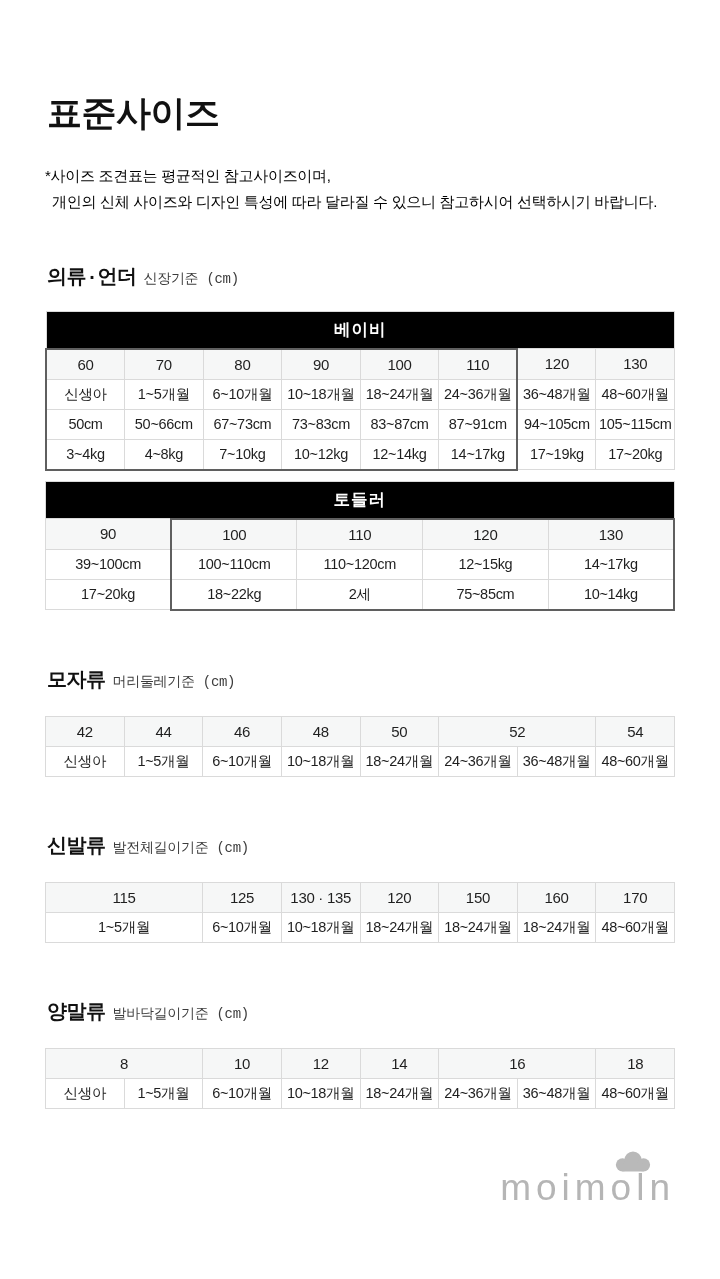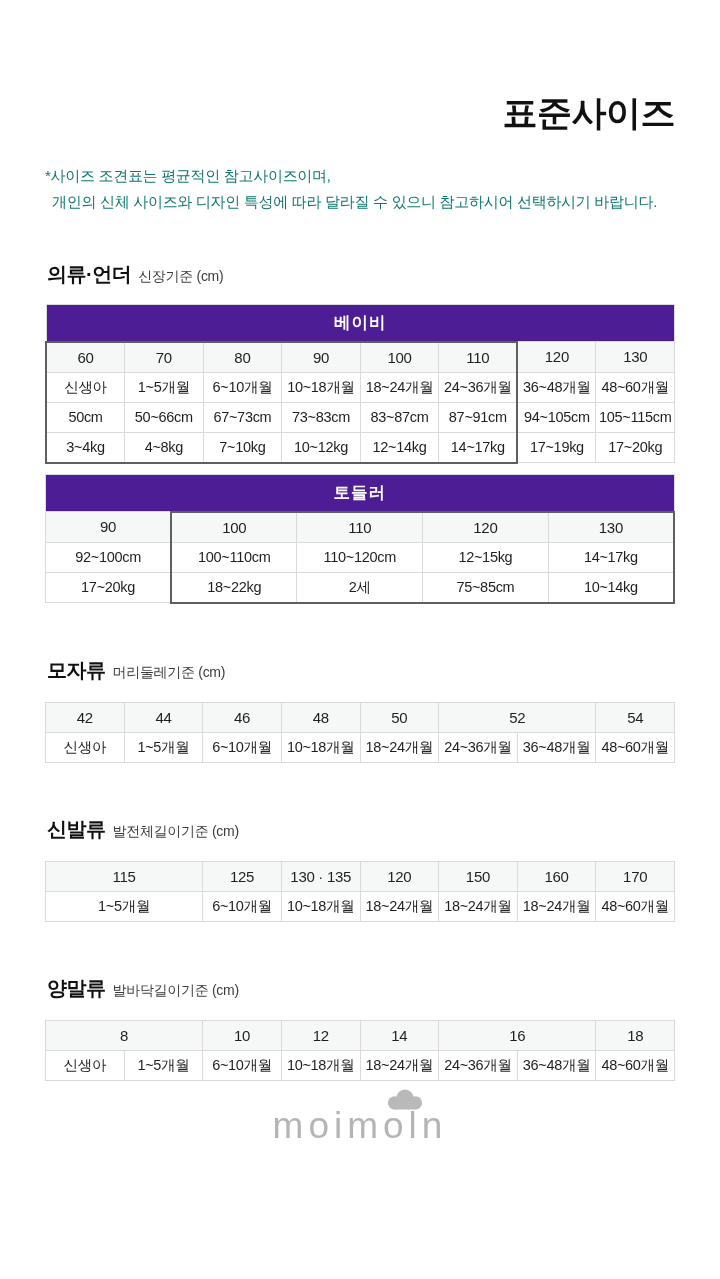--- a/index.html
+++ b/index.html
@@ -1,43 +1,43 @@
 <!DOCTYPE html>
 <html><head>
 <meta charset="utf-8">
 <style>
   html,body { margin:0; padding:0; background:#ffffff; }
   body { font-family:"Liberation Sans","DejaVu Sans",sans-serif; color:#222; }
   .wrap { width:720px; box-sizing:border-box; padding:90px 45px 60px 45px; margin:0 auto; }
 
-  .page-title { font-size:35px; font-weight:800; color:#111; margin:0 0 26px 2px; letter-spacing:-0.5px;text-align:right; }
-  .note { margin:0; font-size:15px; line-height:1.75; color:#0f766e; letter-spacing:-0.3px; }
+  .page-title { font-size:35px; font-weight:800; color:#111; margin:0 0 26px 2px; letter-spacing:-0.5px; }
+  .note { margin:0; font-size:15px; line-height:1.75; color:#000000; letter-spacing:-0.3px; }
   .note.indent { padding-left:7px; }
 
-  .section-head { margin:54px 0 18px 2px; line-height:24px; }
+  .section-head { margin:54px 0 18px 2px; line-height:32px;font-family:Liberation Mono, monospace; }
   .section-head.first { margin-top:46px; margin-bottom:16px; }
   .section-head .h { font-size:20px; font-weight:800; color:#111; letter-spacing:-0.5px; }
   .section-head .sub { font-size:14px; color:#3c3c3c; margin-left:7px; letter-spacing:-0.3px; }
 
   table.sz { border-collapse:collapse; table-layout:fixed; width:630px; border:1px solid #c6c6c6; }
   table.sz td { border:1px solid #dadada; height:29px; padding:0 2px; text-align:center;
                 vertical-align:middle; font-size:14.5px; color:#1f1f1f; letter-spacing:-0.3px;
                 overflow:hidden; white-space:nowrap; }
-  table.sz tr.band td { background:#4c1d95; color:#ffffff; height:36px; font-size:16.5px;
+  table.sz tr.band td { background:#000000; color:#ffffff; height:36px; font-size:16.5px;
                         font-weight:700; letter-spacing:1px; }
   table.sz tr.alt td { background:#f6f7f7; font-size:15px; }
   table.sz.mb10 { margin-bottom:10px; }
 
   
   .bl { border-left:2px solid #5f5f5f !important; }
   .br { border-right:2px solid #5f5f5f !important; }
   .bt { border-top:2px solid #5f5f5f !important; }
   .bb { border-bottom:2px solid #5f5f5f !important; }
 
-  .logo-row { margin-top:24px; text-align:center; }
+  .logo-row { margin-top:58px; text-align:right; }
   .logo { position:relative; display:inline-block; }
   .logo-text { font-size:37px; color:#b5b5b5; letter-spacing:5px; font-weight:400; }
   .cloud { position:absolute; top:-17px; right:22px; width:40px; height:24px; }
 </style>
 </head>
 <body>
 
 <div class="wrap">
 
   <h1 class="page-title">표준사이즈</h1>
@@ -119,21 +119,21 @@
           <td colspan="5">토들러</td>
         </tr>
     <tr class="alt">
       <td>90</td>
       <td class="bt bl">100</td>
       <td class="bt">110</td>
       <td class="bt">120</td>
       <td class="bt br">130</td>
     </tr>
     <tr>
-      <td>92~100cm</td>
+      <td>39~100cm</td>
       <td class="bl">100~110cm</td>
       <td>110~120cm</td>
       <td>12~15kg</td>
       <td class="br">14~17kg</td>
     </tr>
     <tr>
       <td>17~20kg</td>
       <td class="bl bb">18~22kg</td>
       <td class="bb">2세</td>
       <td class="bb">75~85cm</td>

